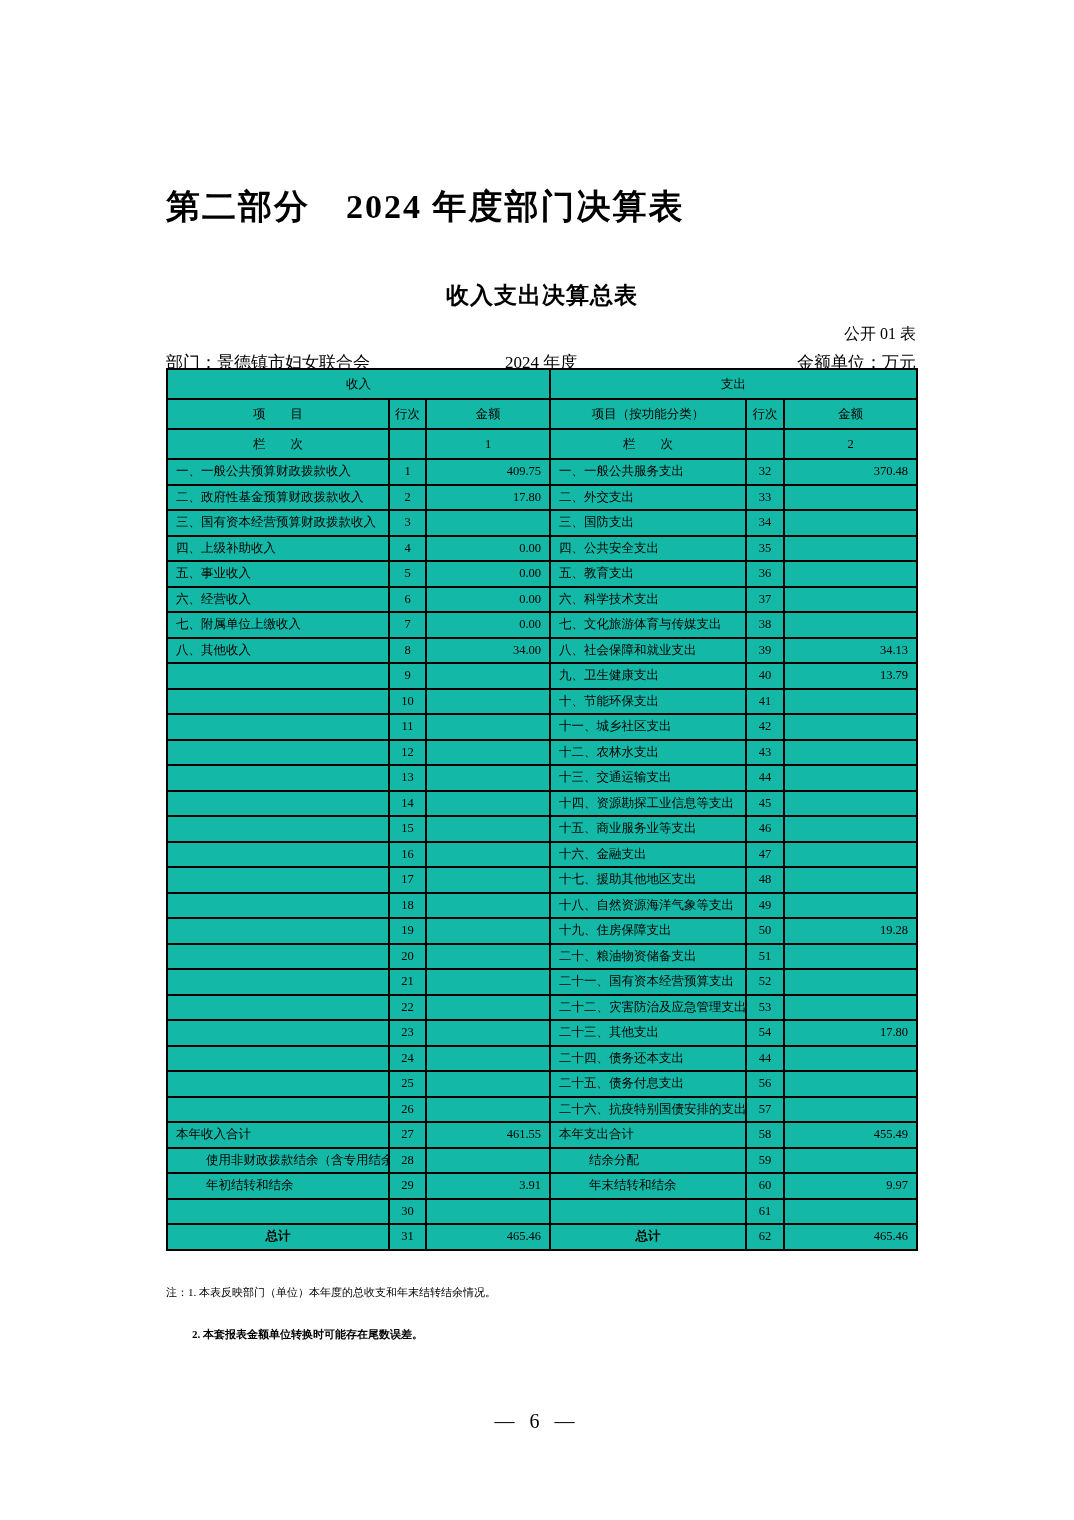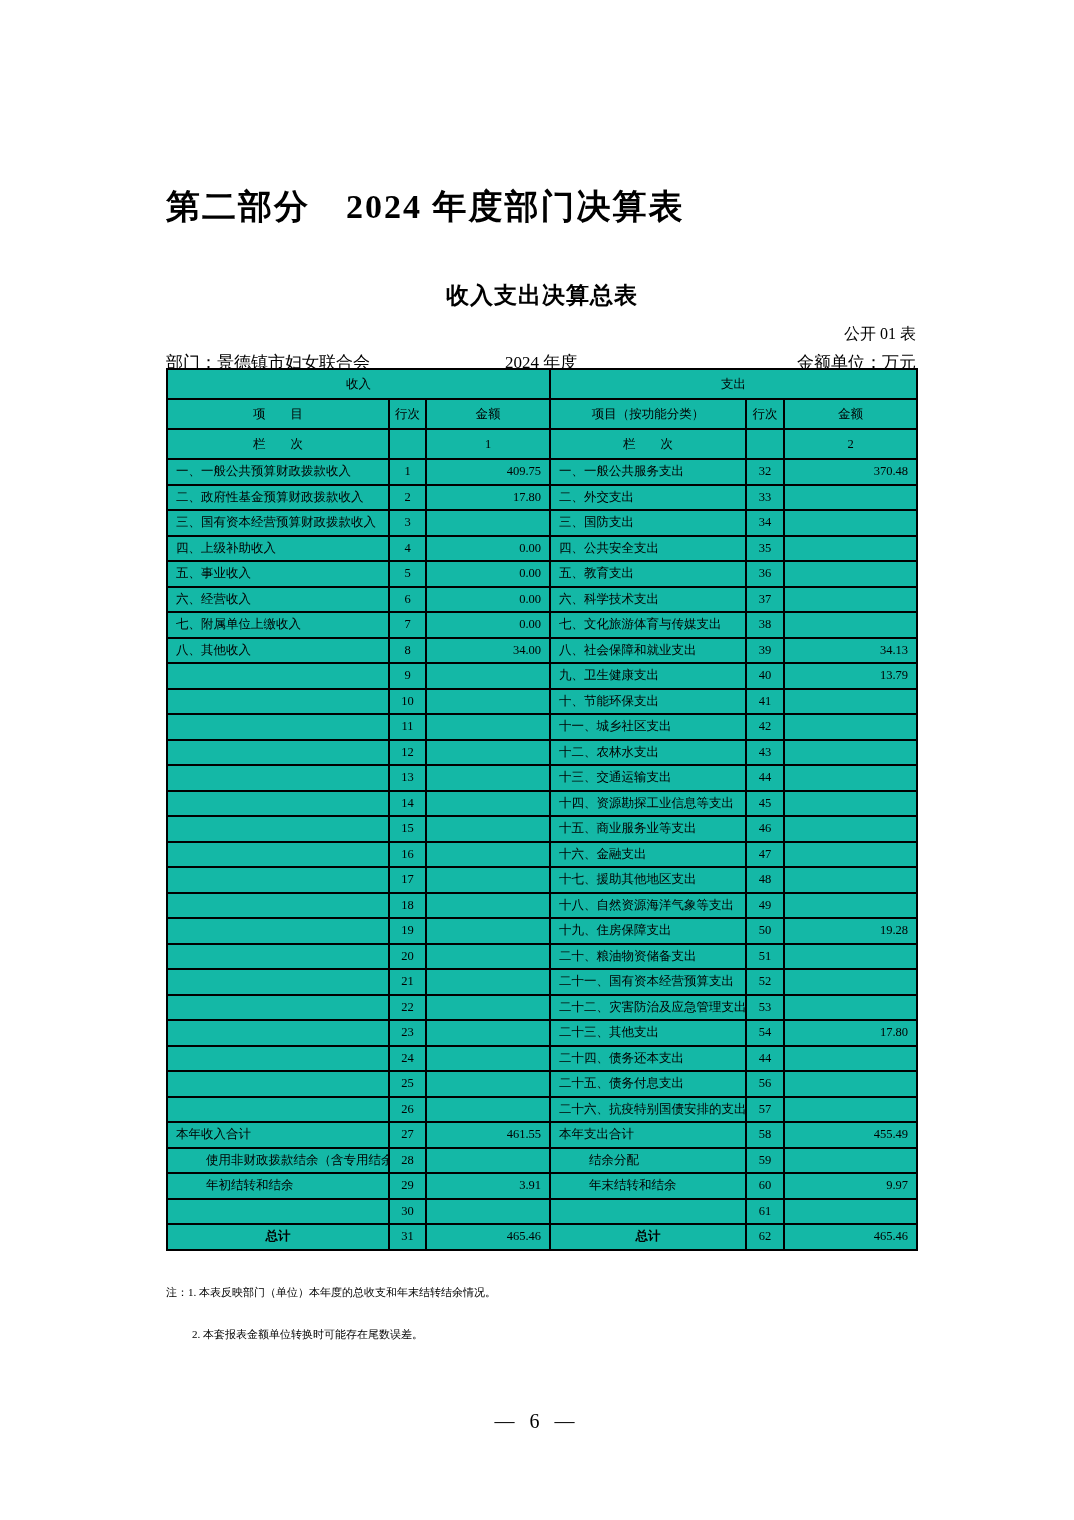--- a/index.html
+++ b/index.html
@@ -60,21 +60,21 @@
   td.amount { text-align: right; padding-right: 8px; }
   tr.total-row td.item {
     text-align: center; padding-left: 0;
     font-weight: bold;
   }
   .notes {
     position: absolute; top: 1285px; left: 166px; width: 750px;
     font-size: 11px;
   }
   .note-line { white-space: nowrap; }
-  .note-line.second { margin-top: 27px; margin-left: 26px; }
+  .note-line.second { margin-top: 27px; margin-left: 26px; font-weight: bold; }
   .footer {
     position: absolute; top: 1410px; left: 0; width: 1074px;
     text-align: center; font-size: 20px; letter-spacing: 5px;
   }
 </style>
 </head>
 <body>
 
 <div class="page">
 

